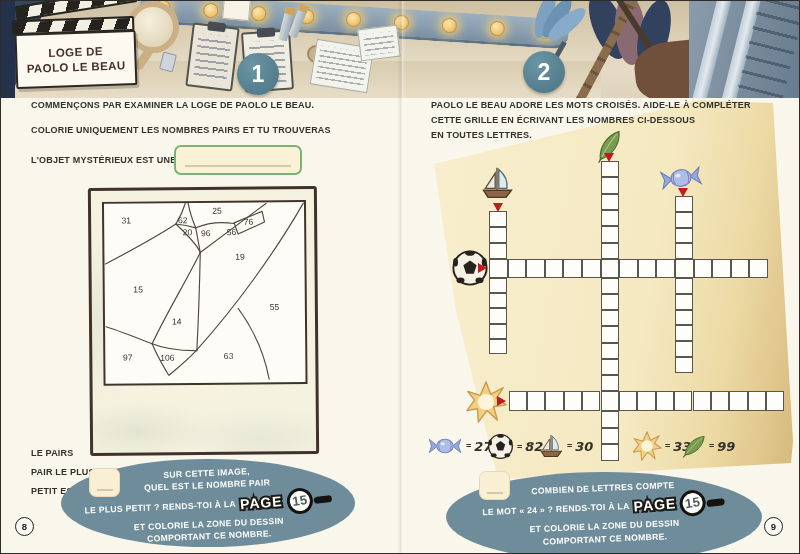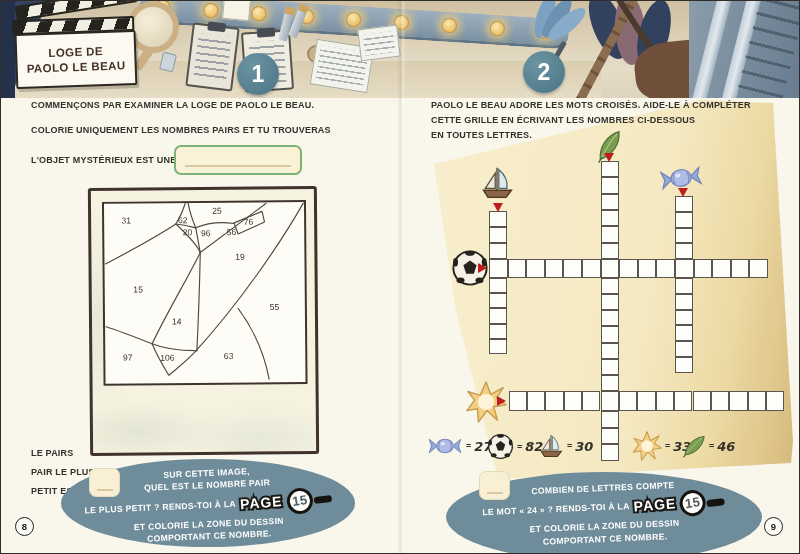--- a/index.html
+++ b/index.html
@@ -438,21 +438,21 @@
         <use href="#icon-sun"></use>
       </svg>
     <span class="legend-eq">=</span>
     <span class="legend-val">33</span>
   </div>
   <div class="legend-item" style="left:681px;top:432px;">
     <svg style="width:24px;height:26px;">
         <use href="#icon-leaf"></use>
       </svg>
     <span class="legend-eq">=</span>
-    <span class="legend-val">46</span>
+    <span class="legend-val">99</span>
   </div>
 
   <div class="bubble" style="left:445px;top:471px;width:316px;height:90px;"></div>
   <div class="bubble-text" style="left:445px;top:481px;width:316px;">
     <div class="bline">COMBIEN DE LETTRES COMPTE</div>
     <div class="bline brow">
       <span>LE MOT « 24 » ?  RENDS-TOI À LA</span>
       <span class="pageword">PAGE</span>
       <span class="lens">
           <span>15</span>

